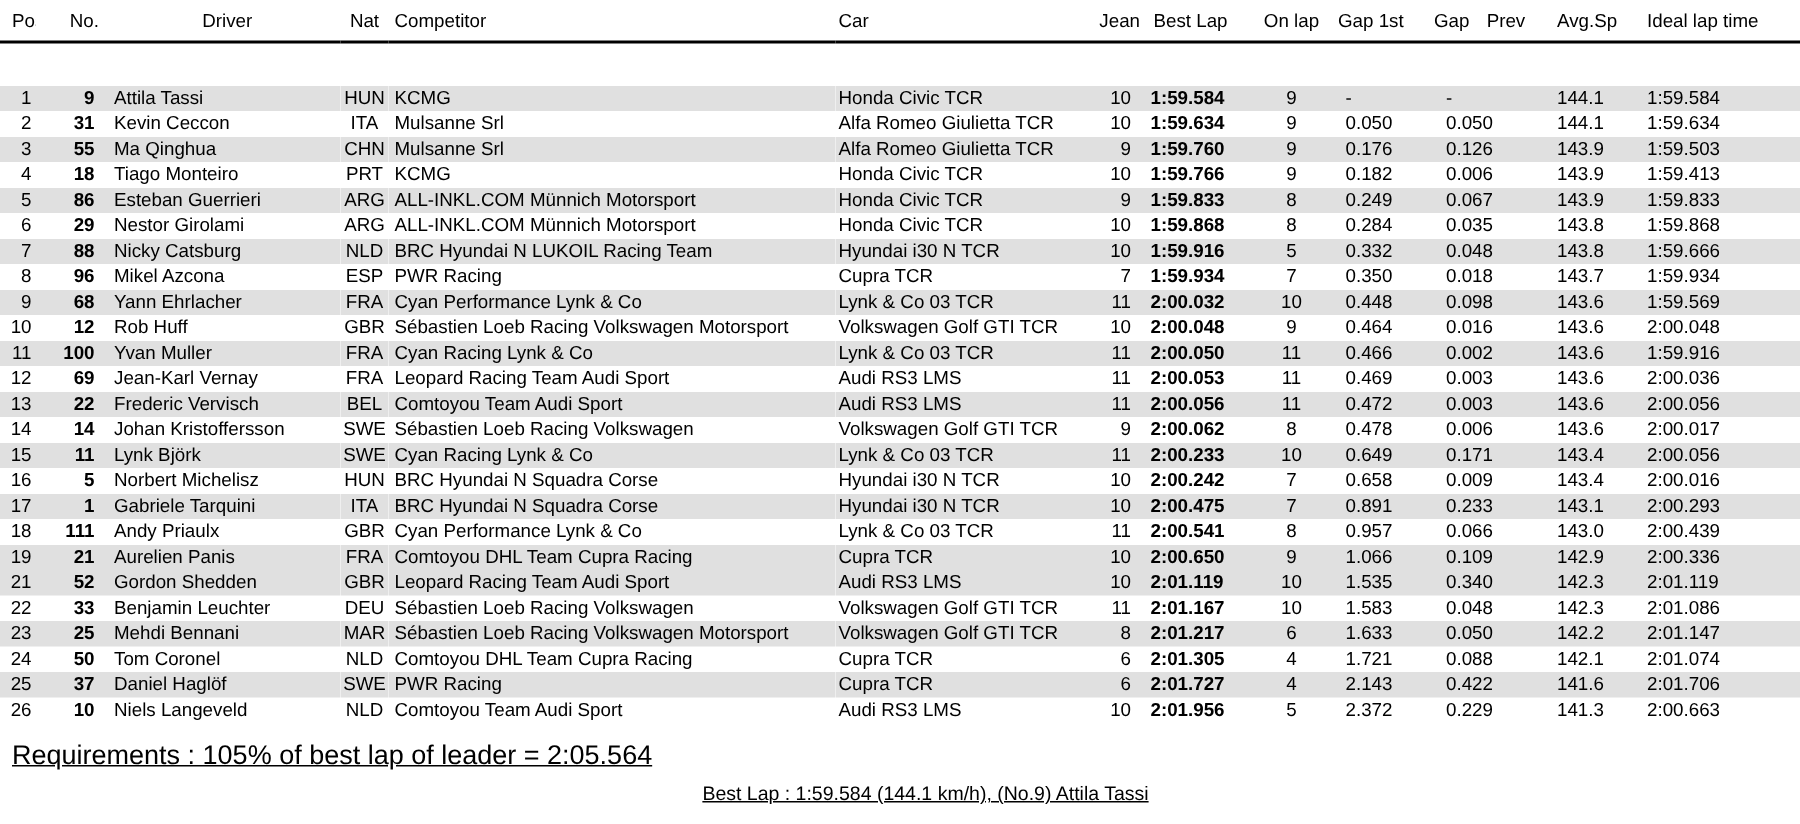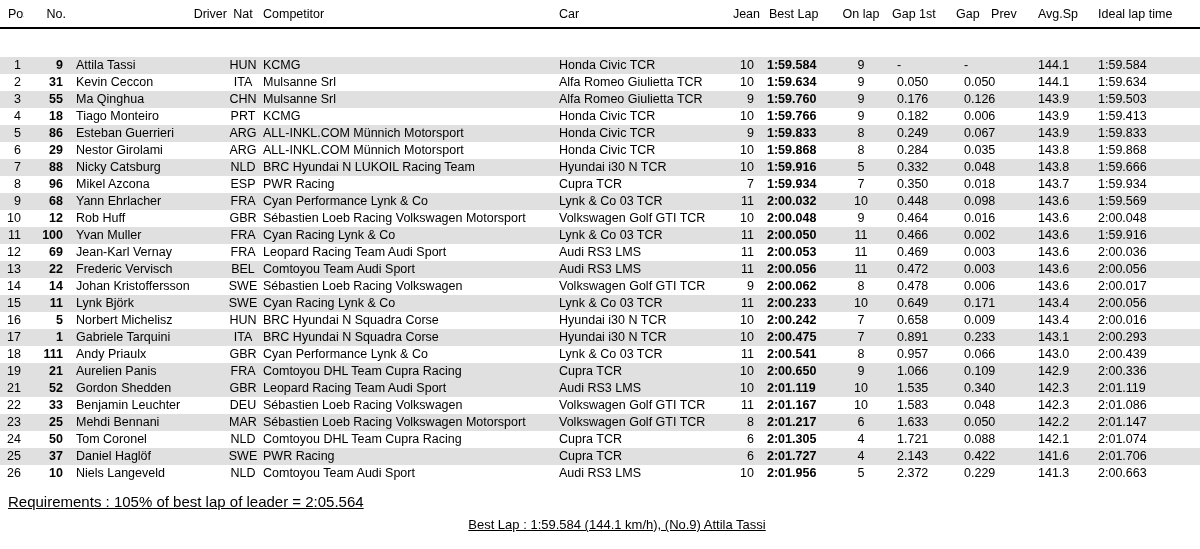--- a/index.html
+++ b/index.html
@@ -66,38 +66,38 @@
   td.a7  { text-align: left;   padding-left: 5px; font-weight: bold; }
   td.a8  { text-align: center; }
   td.a9  { text-align: left;   padding-left: 15px; }
   td.a10 { text-align: left;   padding-left: 16px; }
   td.a11 { text-align: left;   padding-left: 14px; }
   td.a12 { text-align: left;   padding-left: 14px; }
 
   
   th.h0  { text-align: left;   padding-left: 8px; }
   th.h1  { text-align: right;  padding-right: 2px; }
-  th.h2  { text-align: right;   padding-left: 8px; margin-left: 37px; }
+  th.h2  { text-align: center;   padding-left: 8px; margin-left: 37px; }
   th.h3  { text-align: center; }
   th.h4  { text-align: left;   padding-left: 4px; }
   th.h5  { text-align: left;   padding-left: 2px; }
   th.h6  { text-align: right;  padding-right: 2px; }
   th.h7  { text-align: left;   padding-left: 7px; }
   th.h8  { text-align: center; }
   th.h9  { text-align: left;   padding-left: 10px; }
   th.h10 { text-align: left;   padding-left: 8px; word-spacing: 8px; }
   th.h11 { text-align: left;   padding-left: 14px; }
   th.h12 { text-align: left;   padding-left: 14px; }
 
   tr.stripe td { background: #e0e0e0; }
 
   #footer { margin-top: 11px; }
   .requirements-line {
     padding-left: 8px;
-    font-size: 15px;
+    font-size: 18px;
     text-decoration: underline;
     white-space: nowrap;
   }
   .bestlap-line {
     margin-top: 7px;
     text-align: center;
     padding-left: 34px;
     font-size: 13px;
     white-space: nowrap;
   }

